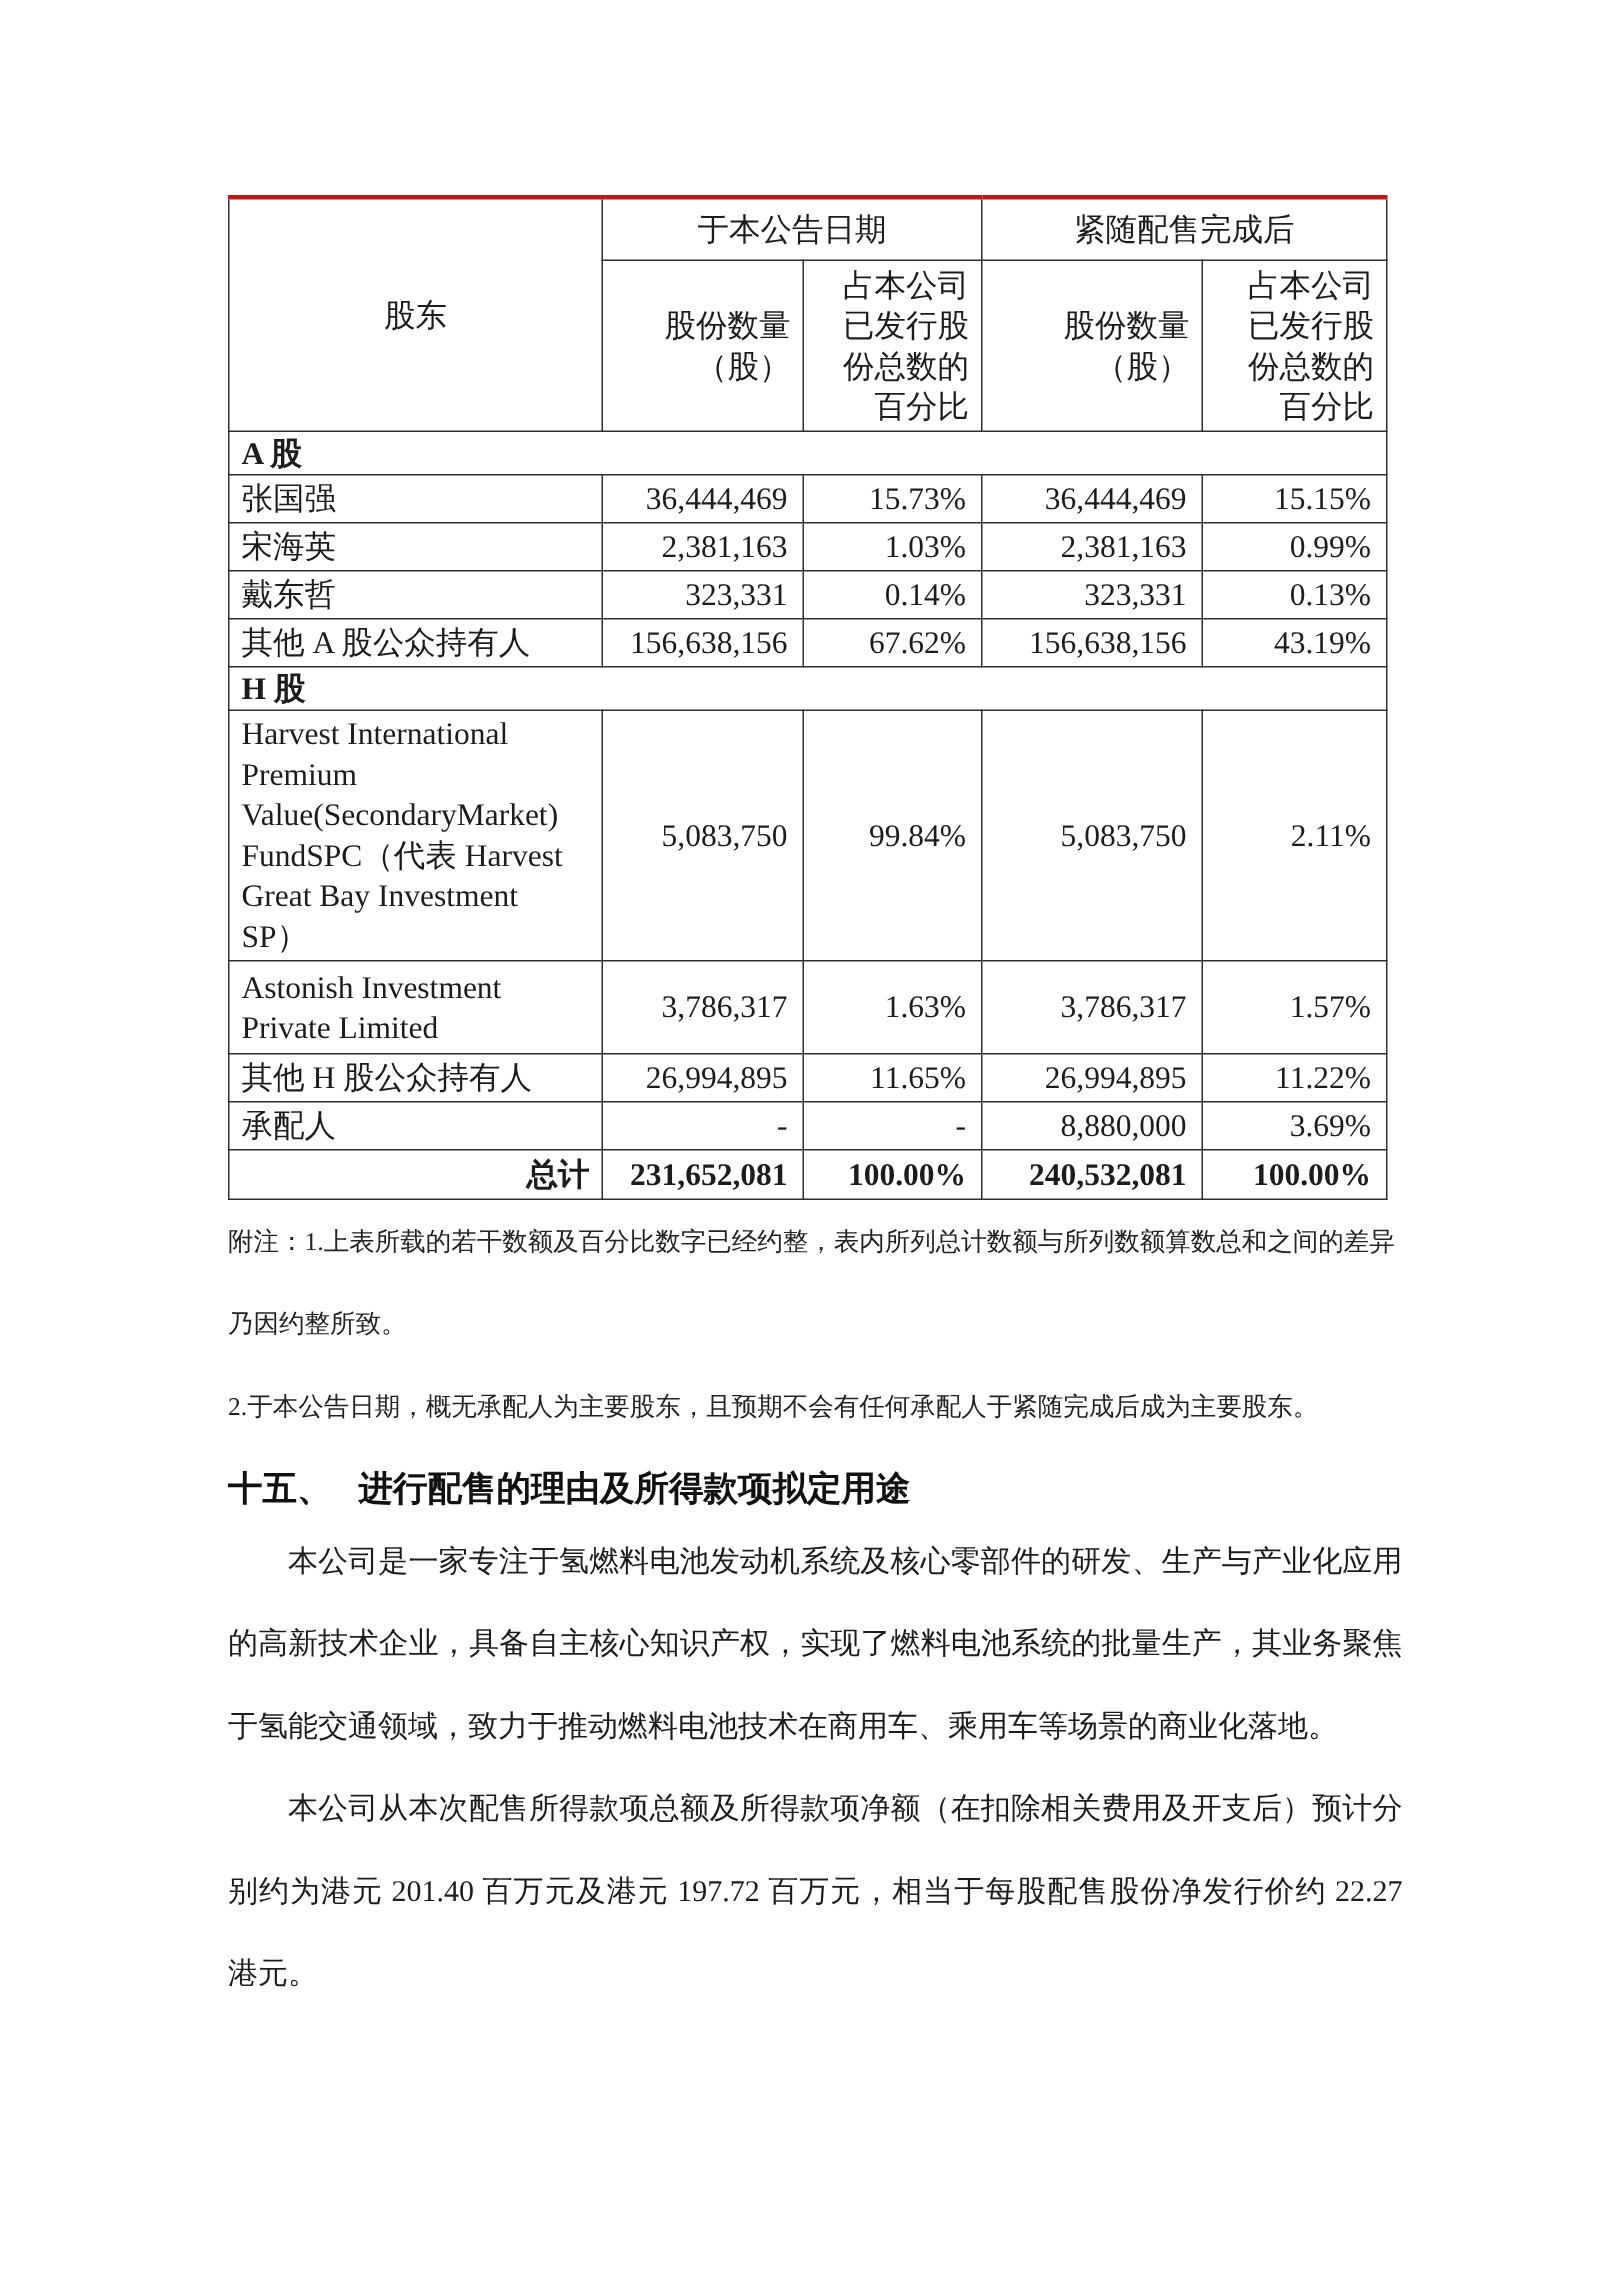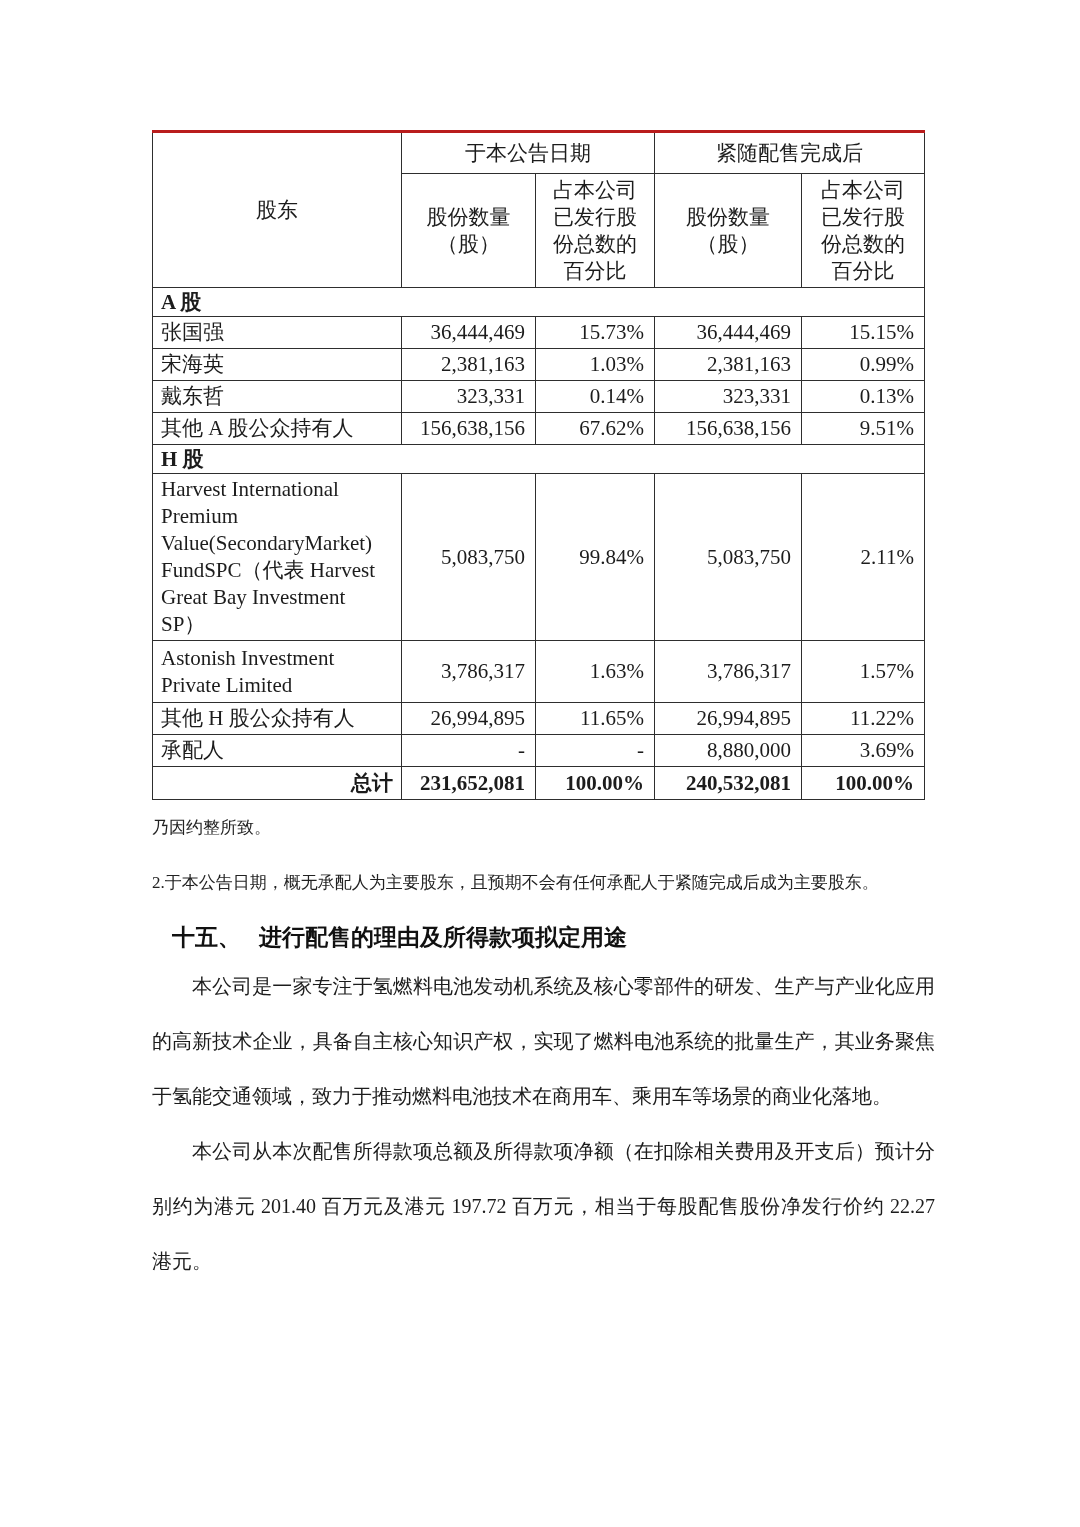--- a/index.html
+++ b/index.html
@@ -34,21 +34,21 @@
     border: 1px solid #2e2e2e;
     padding: 2px 8px;
     font-weight: normal;
     line-height: 27px;
     vertical-align: middle;
     overflow: hidden;
   }
   .sh-table tr.hdr-top th { border-top: 3px solid #b91c1c; }
   .sh-table th { text-align: center; }
   .hdr-top th { height: 42px; }
-  .hdr-sub th { height: 114px; white-space: pre-line; }
+  .hdr-sub th { height: 114px; white-space: pre-line; text-align: right; }
   .band td {
     text-align: left;
     font-weight: bold;
     height: 28px;
     line-height: 24px;
   }
   .sh-table td.name { text-align: left; white-space: pre-line; }
   .sh-table td.num  { text-align: right; padding-right: 10px; }
   .sh-table tr.data-row td { height: 31px; }
   .sh-table tr.row-harvest td { height: 165px; margin-top: 28px; }
@@ -60,21 +60,21 @@
   .note-line { line-height: 55px; white-space: nowrap; }
 
   
   .sec-heading {
     margin-top: 13px;
     font-size: 23px;
     font-weight: bold;
     color: #111;
     line-height: 30px;
   }
-  .sec-heading .sec-num { margin-right: 18px; margin-left: 20px; }
+  .sec-heading .sec-num { margin-right: 18px; }
   .paras { margin-top: 6px; width: 783px; }
   .para {
     font-size: 20px;
     line-height: 55px;
     text-align: justify;
     text-indent: 2em;
     margin: 0;
     color: #1c1c1c;
   }
 </style>
@@ -135,21 +135,21 @@
           <td class="num">323,331</td>
           <td class="num">0.14%</td>
           <td class="num">323,331</td>
           <td class="num">0.13%</td>
         </tr>
         <tr class="data-row">
           <td class="name">其他 A 股公众持有人</td>
           <td class="num">156,638,156</td>
           <td class="num">67.62%</td>
           <td class="num">156,638,156</td>
-          <td class="num">9.51%</td>
+          <td class="num">43.19%</td>
         </tr>
 
         <tr class="band">
           <td colspan="5">H 股</td>
         </tr>
         <tr class="data-row row-harvest">
           <td class="name">Harvest International
 Premium
 Value(SecondaryMarket)
 FundSPC（代表  Harvest
@@ -187,20 +187,21 @@
           <td class="name">总计</td>
           <td class="num">231,652,081</td>
           <td class="num">100.00%</td>
           <td class="num">240,532,081</td>
           <td class="num">100.00%</td>
         </tr>
       </tbody>
     </table>
 
     <div class="notes">
+      <div class="note-line">附注：1.上表所载的若干数额及百分比数字已经约整，表内所列总计数额与所列数额算数总和之间的差异</div>
       <div class="note-line">乃因约整所致。</div>
       <div class="note-line">2.于本公告日期，概无承配人为主要股东，且预期不会有任何承配人于紧随完成后成为主要股东。</div>
     </div>
 
     <div class="sec-heading">
       <span class="sec-num">十五、</span><span>进行配售的理由及所得款项拟定用途</span>
     </div>
 
     <div class="paras">
       <p class="para">本公司是一家专注于氢燃料电池发动机系统及核心零部件的研发、生产与产业化应用的高新技术企业，具备自主核心知识产权，实现了燃料电池系统的批量生产，其业务聚焦于氢能交通领域，致力于推动燃料电池技术在商用车、乘用车等场景的商业化落地。</p>

